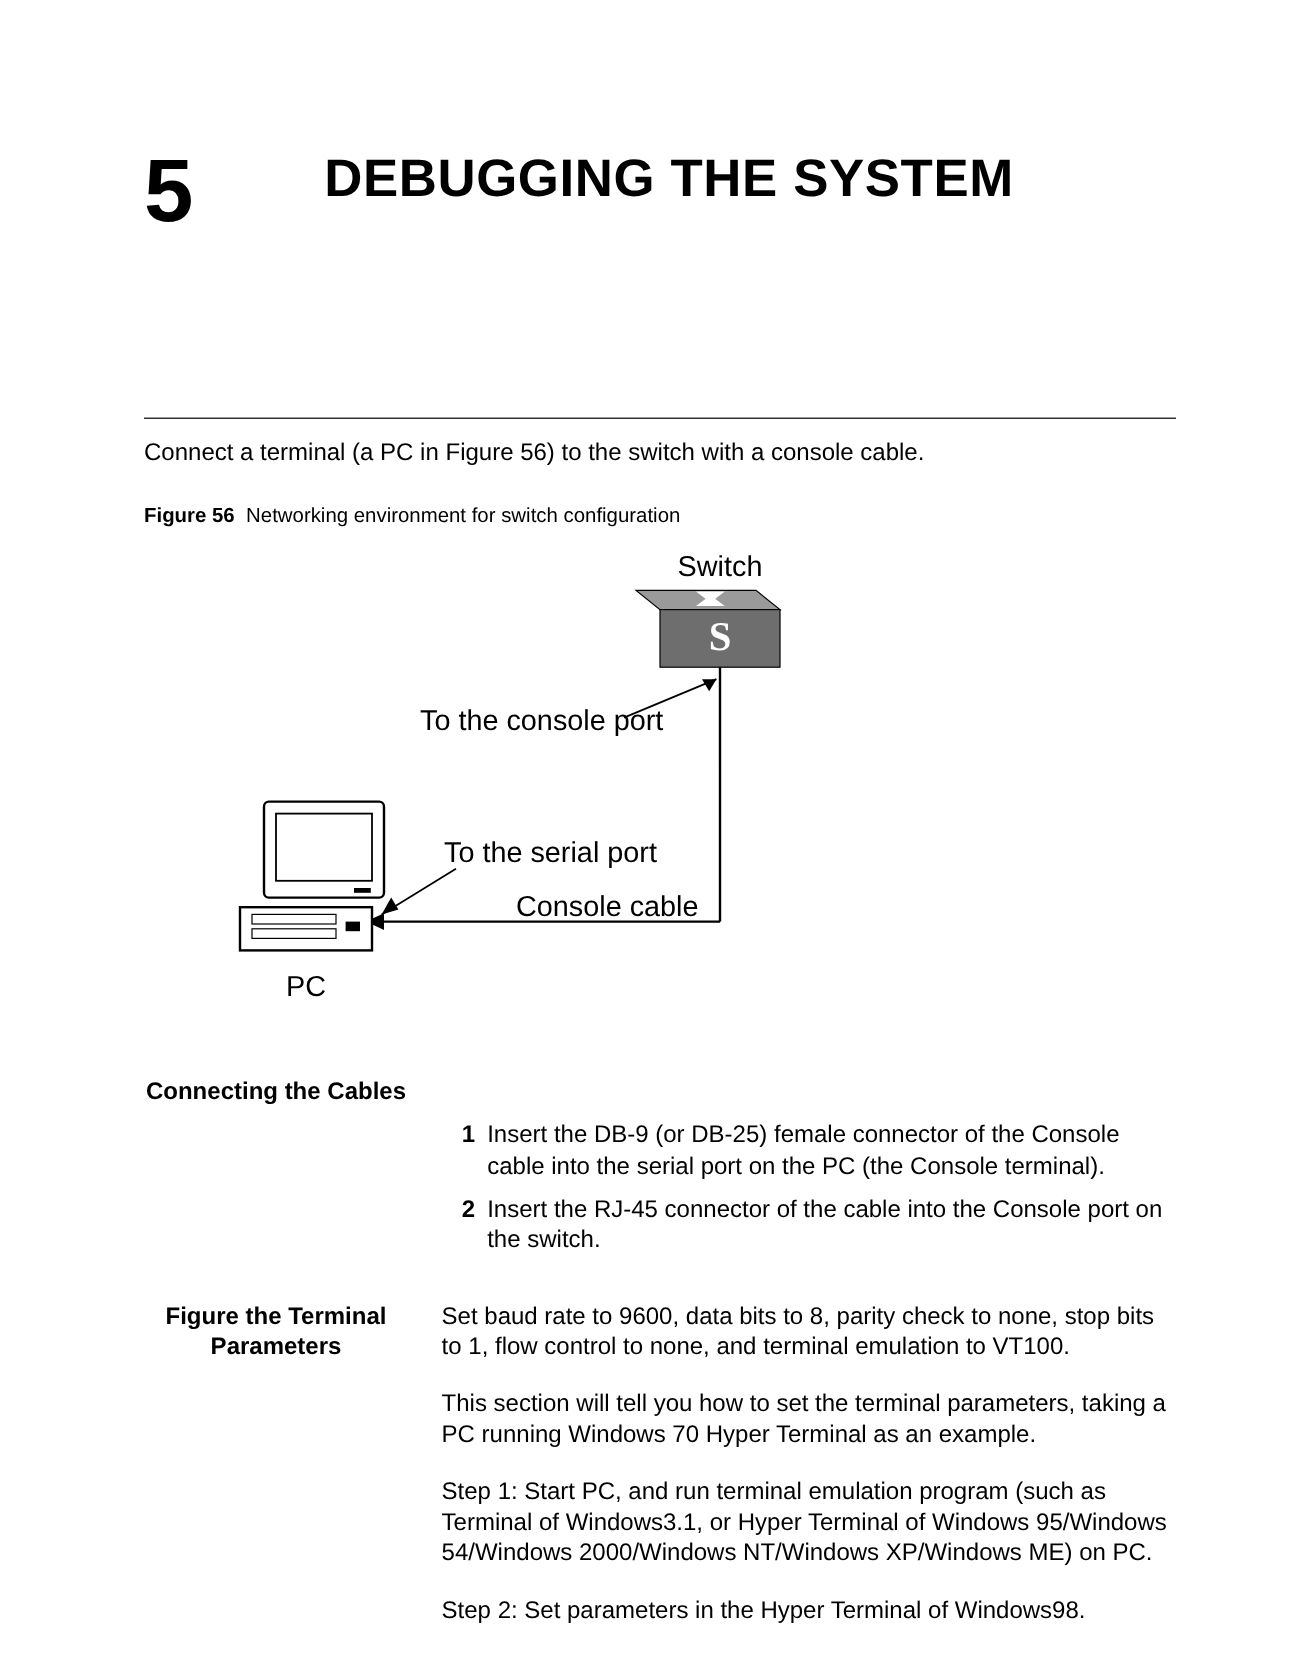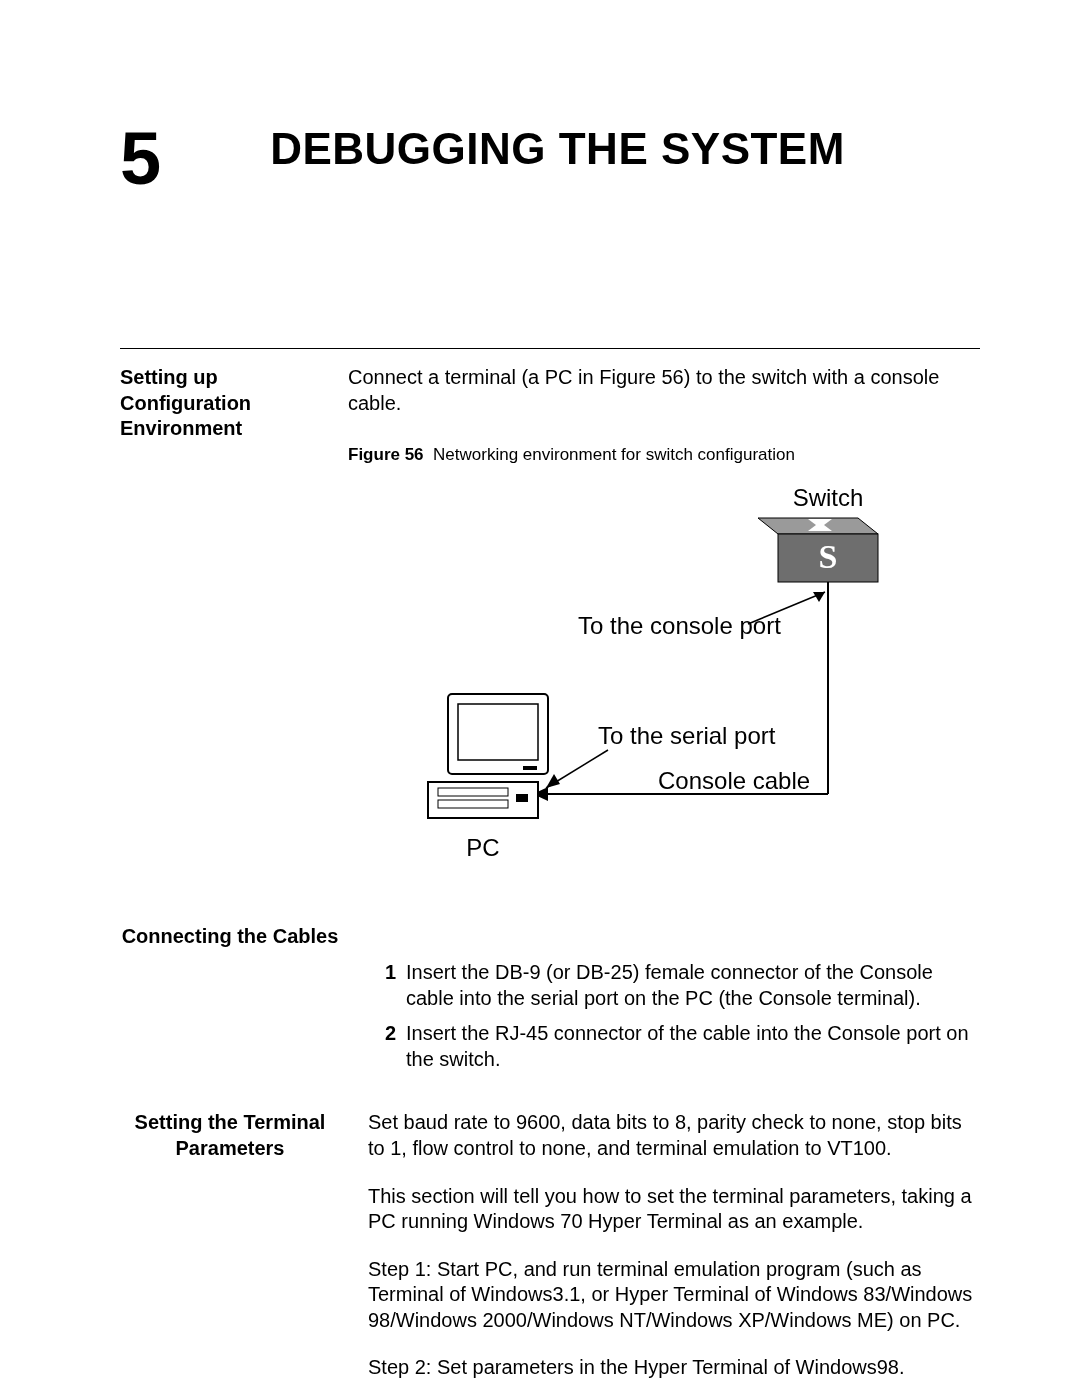--- a/index.html
+++ b/index.html
@@ -100,21 +100,20 @@
 <div class="page">
 
   <div class="chapter-header">
     <div class="chapter-number">5</div>
     <div class="chapter-title">DEBUGGING THE SYSTEM</div>
   </div>
 
   <hr class="rule">
 
   <div class="content-row">
-    <div class="side-col bold">Setting up Configuration Environment</div>
     <div class="main-col">
       <div>Connect a terminal (a PC in Figure 56) to the switch with a console cable.</div>
       <div class="fig-caption">
         <b>Figure 56</b>&nbsp;&nbsp;<span>Networking environment for switch configuration</span>
       </div>
 
       <div class="figure-box">
         <svg viewBox="0 0 560 400" width="560" height="400">
 
           <g>
@@ -181,22 +180,22 @@
           <div class="ol-num">2</div>
           <div class="ol-text">Insert the RJ-45 connector of the cable into the Console port on the switch.</div>
         </div>
       </div>
     </div>
   </div>
 
   <div class="spacer-28"></div>
 
   <div class="content-row">
-    <div class="side-col bold right">Setting the Terminal Parameters</div>
+    <div class="side-col bold right">Figure the Terminal Parameters</div>
     <div class="main-col">
       <div class="para">Set baud rate to 9600, data bits to 8, parity check to none, stop bits to 1, flow control to none, and terminal emulation to VT100.</div>
       <div class="para">This section will tell you how to set the terminal parameters, taking a PC running Windows 70 Hyper Terminal as an example.</div>
-      <div class="para">Step 1: Start PC, and run terminal emulation program (such as Terminal of Windows3.1, or Hyper Terminal of Windows 83/Windows 98/Windows 2000/Windows NT/Windows XP/Windows ME) on PC.</div>
+      <div class="para">Step 1: Start PC, and run terminal emulation program (such as Terminal of Windows3.1, or Hyper Terminal of Windows 95/Windows 54/Windows 2000/Windows NT/Windows XP/Windows ME) on PC.</div>
       <div class="para">Step 2: Set parameters in the Hyper Terminal of Windows98.</div>
     </div>
   </div>
 
 </div>
 
 </body></html>

